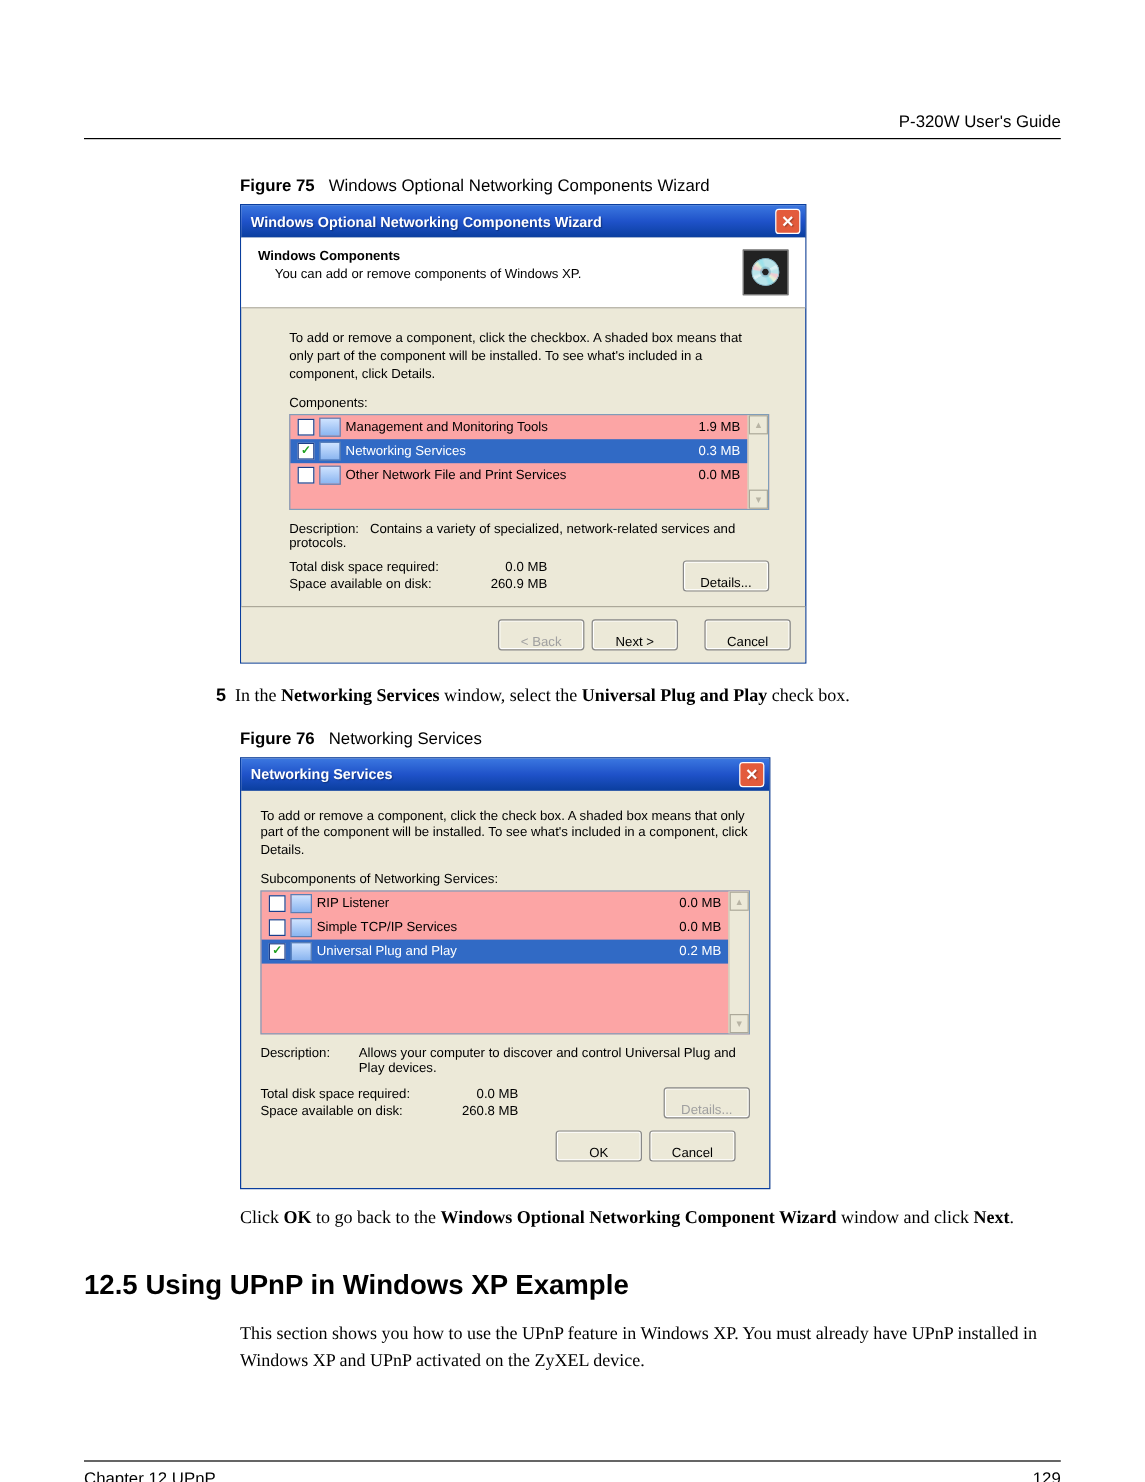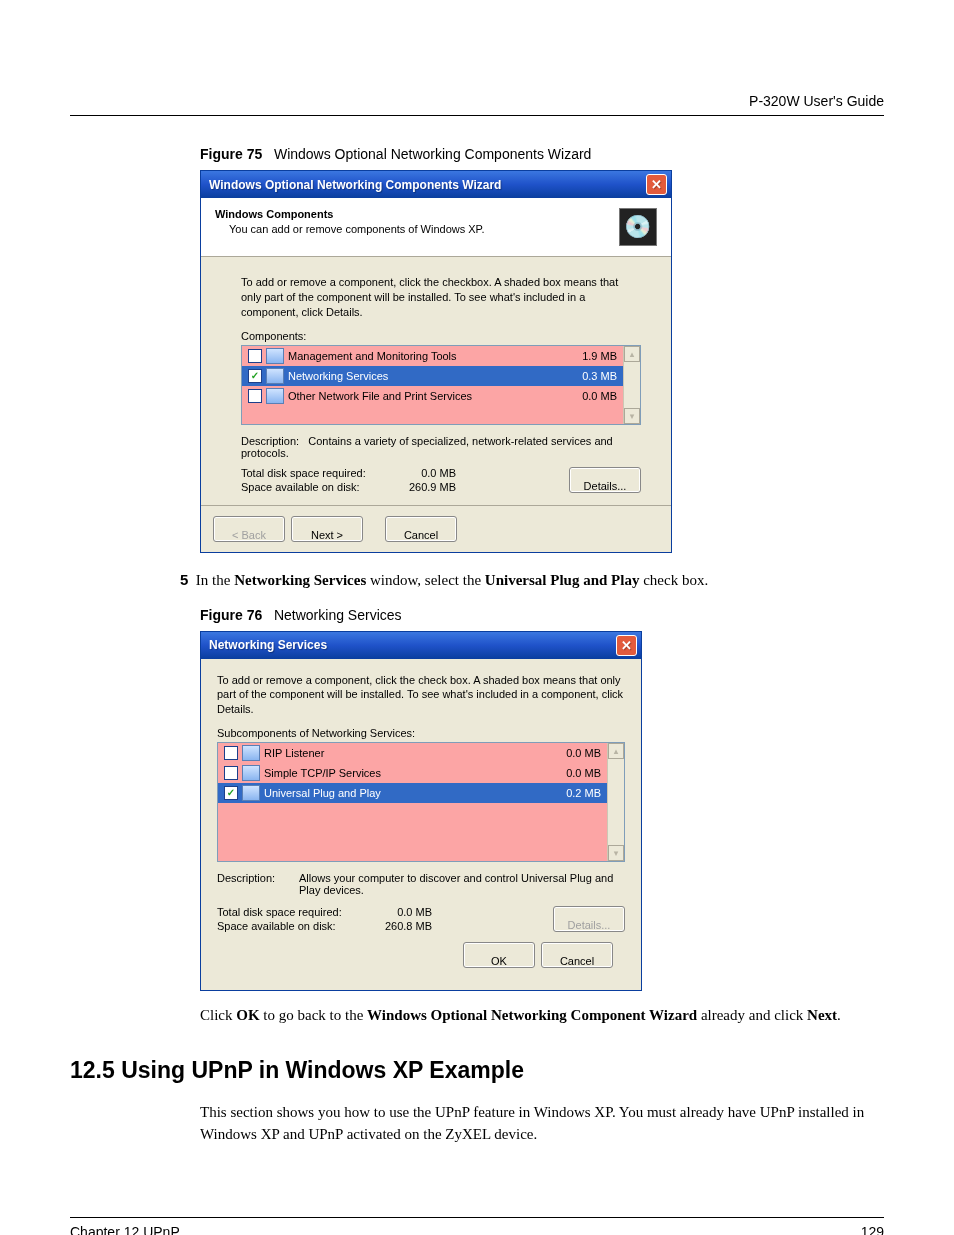--- a/index.html
+++ b/index.html
@@ -164,20 +164,21 @@
     font-family: Tahoma, Arial, sans-serif;
     font-size: 11px;
     box-shadow: inset 0 0 0 1px #fff;
     padding: 12px 10px;
   }
   .xp-button:disabled { color: #a0a0a0; }
   .button-row {
     border-top: 1px solid #aca899;
     padding: 10px 12px;
     display:flex;
+    justify-content:flex-end;
     gap: 6px;
     background: #ece9d8;
   }
   .button-row-inner {
     padding: 10px 12px;
     display:flex;
     justify-content:flex-end;
     gap: 6px;
   }
   .step-line { margin: 18px 0; }
@@ -361,21 +362,21 @@
         <button class="xp-button" disabled="">Details...</button>
       </div>
       <div class="button-row-inner">
         <button class="xp-button">OK</button>
         <button class="xp-button">Cancel</button>
       </div>
     </div>
   </div>
 
   <div class="body-para">
-    <span>Click </span><b>OK</b><span> to go back to the </span><b>Windows Optional Networking Component Wizard</b><span> already and click </span><b>Next</b><span>.</span>
+    <span>Click </span><b>OK</b><span> to go back to the </span><b>Windows Optional Networking Component Wizard</b><span> window and click </span><b>Next</b><span>.</span>
   </div>
 
 </div>
 
 <h2 class="section">12.5   Using UPnP in Windows XP Example</h2>
 
 <div class="content-block">
   <div class="body-para">This section shows you how to use the UPnP feature in Windows XP. You must already have UPnP installed in Windows XP and UPnP activated on the ZyXEL device.</div>
 </div>
 

